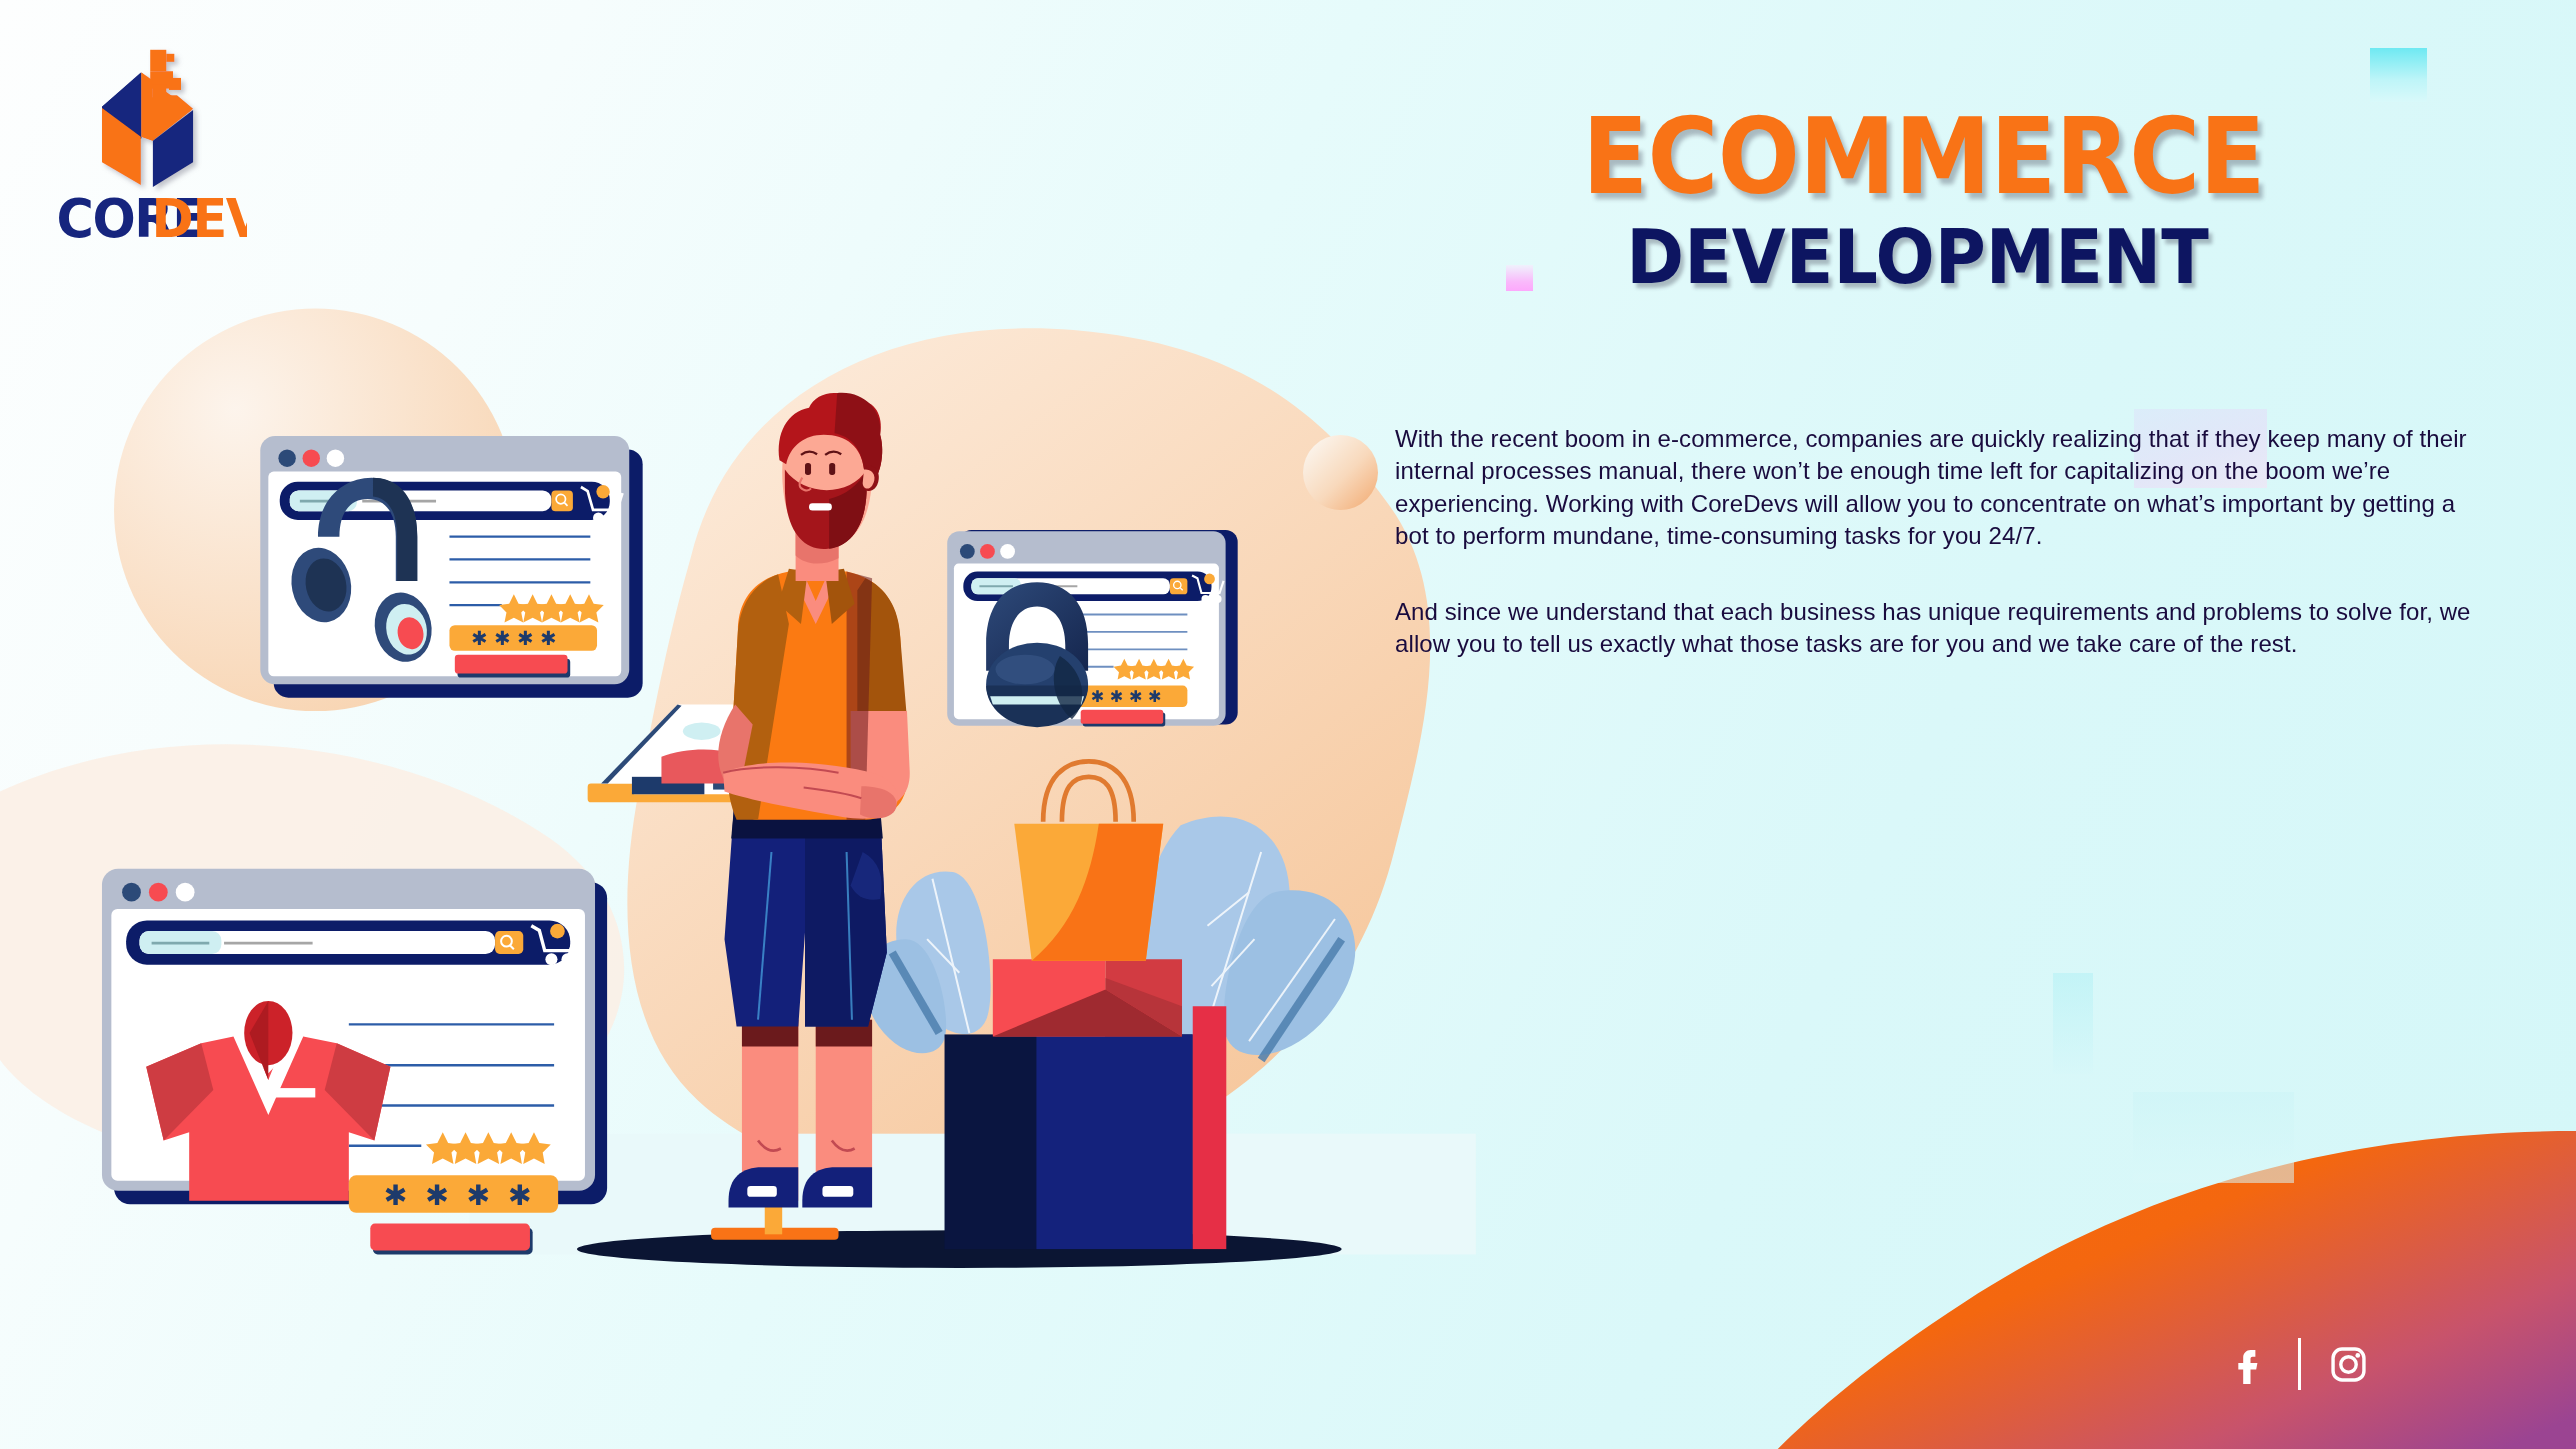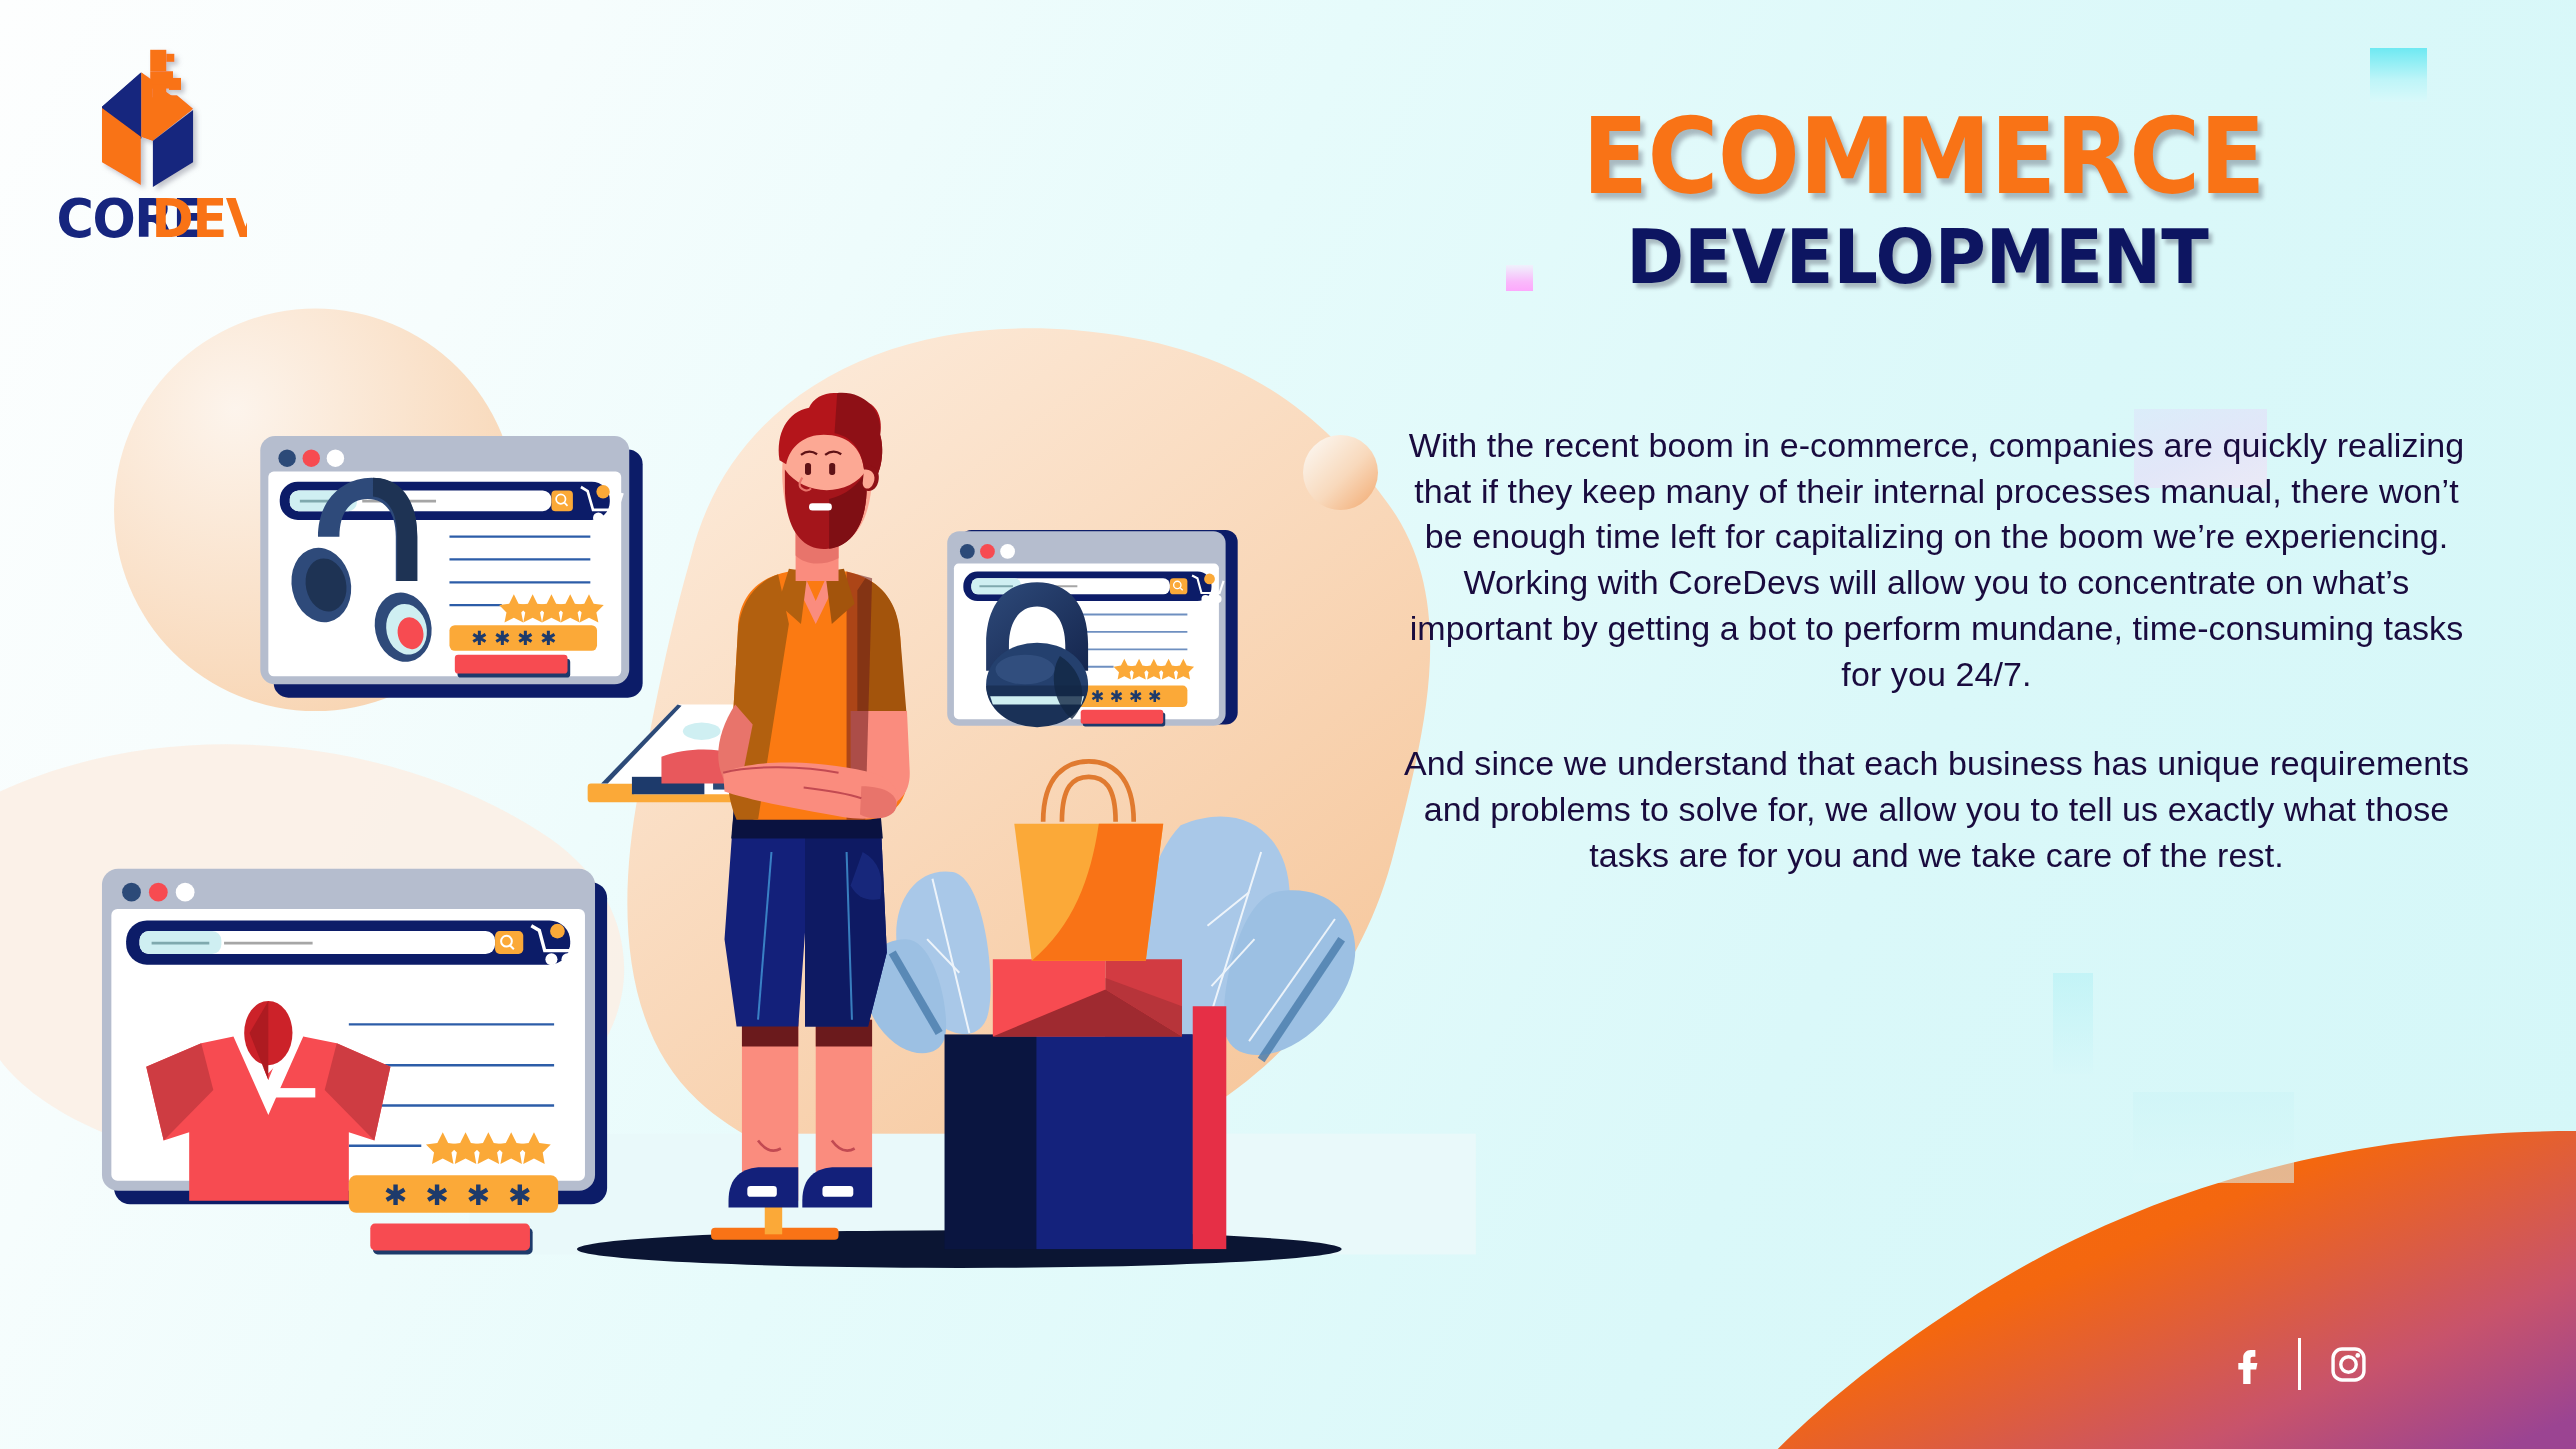--- a/index.html
+++ b/index.html
@@ -55,24 +55,24 @@
     letter-spacing:0px;
     color:#0D1561;
     margin-top:10.7px;
     transform:scaleX(.93); transform-origin:right center;
     text-shadow: 4px 5.4px 4px rgba(40,40,60,.30);
   }
 
   
   #copy{
     position:absolute; left:1395px; top:423px; width:1083px;
-    text-align:center;
+    text-align:left;
     color:#190B3E;
     font-family:"Liberation Sans", sans-serif;
-    font-size:34px; line-height:1.345;
+    font-size:24px; line-height:1.345;
     font-weight:400;
     letter-spacing:0.1px;
   }
   #copy p + p{ margin-top:44px; }
 
   
   #social{
     position:absolute; left:2231px; top:1338px;
     display:flex; align-items:center; gap:28px;
     z-index:40;

